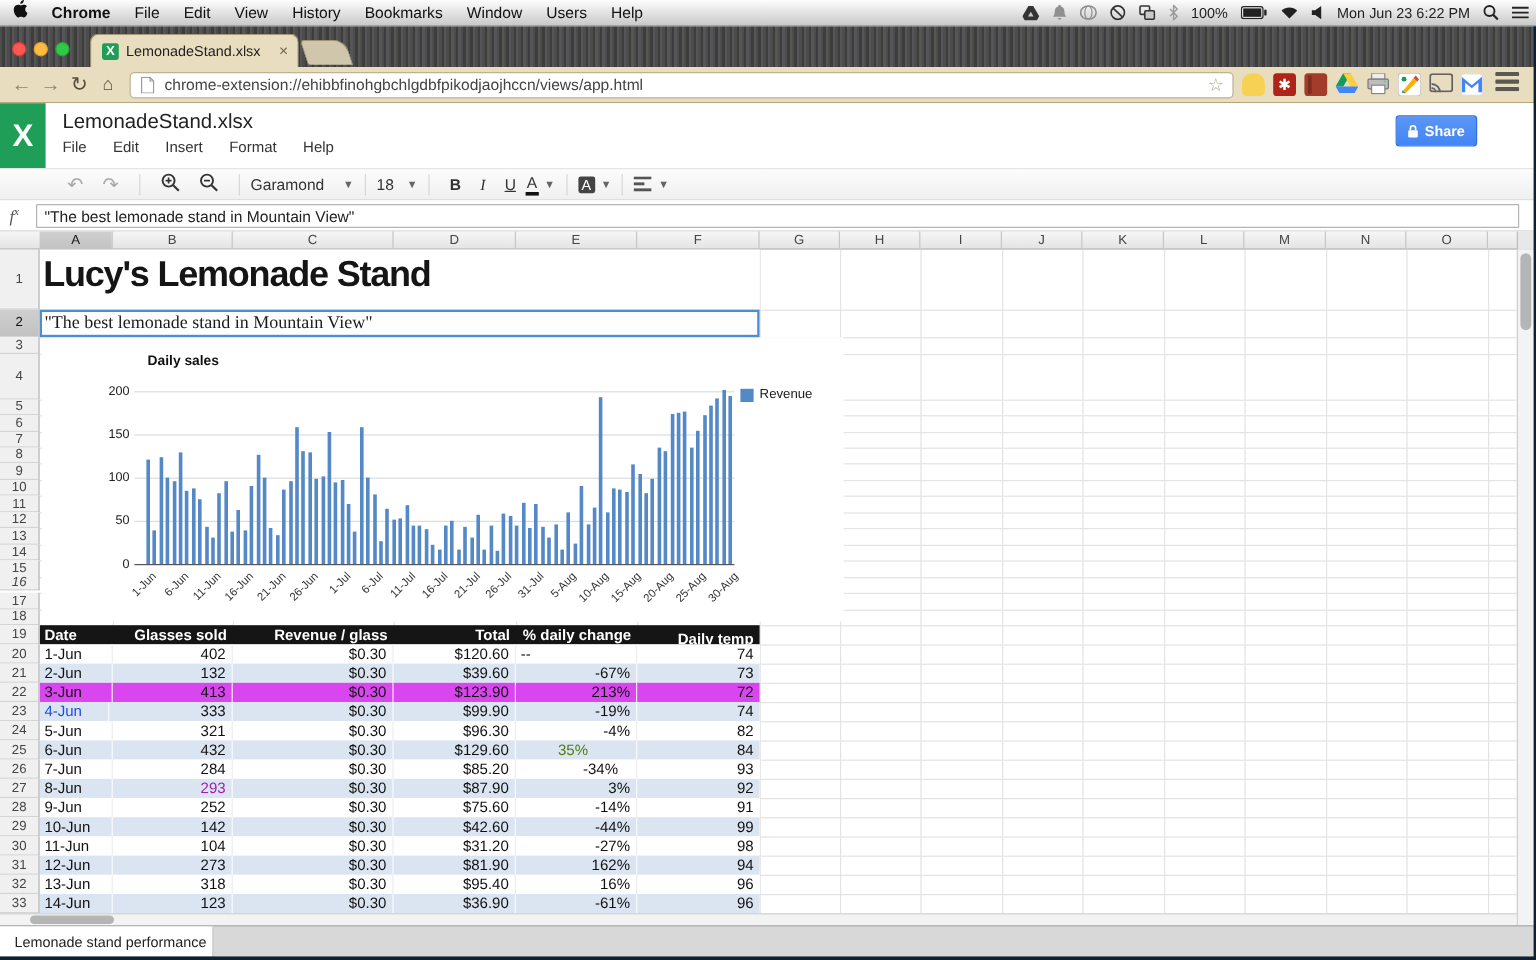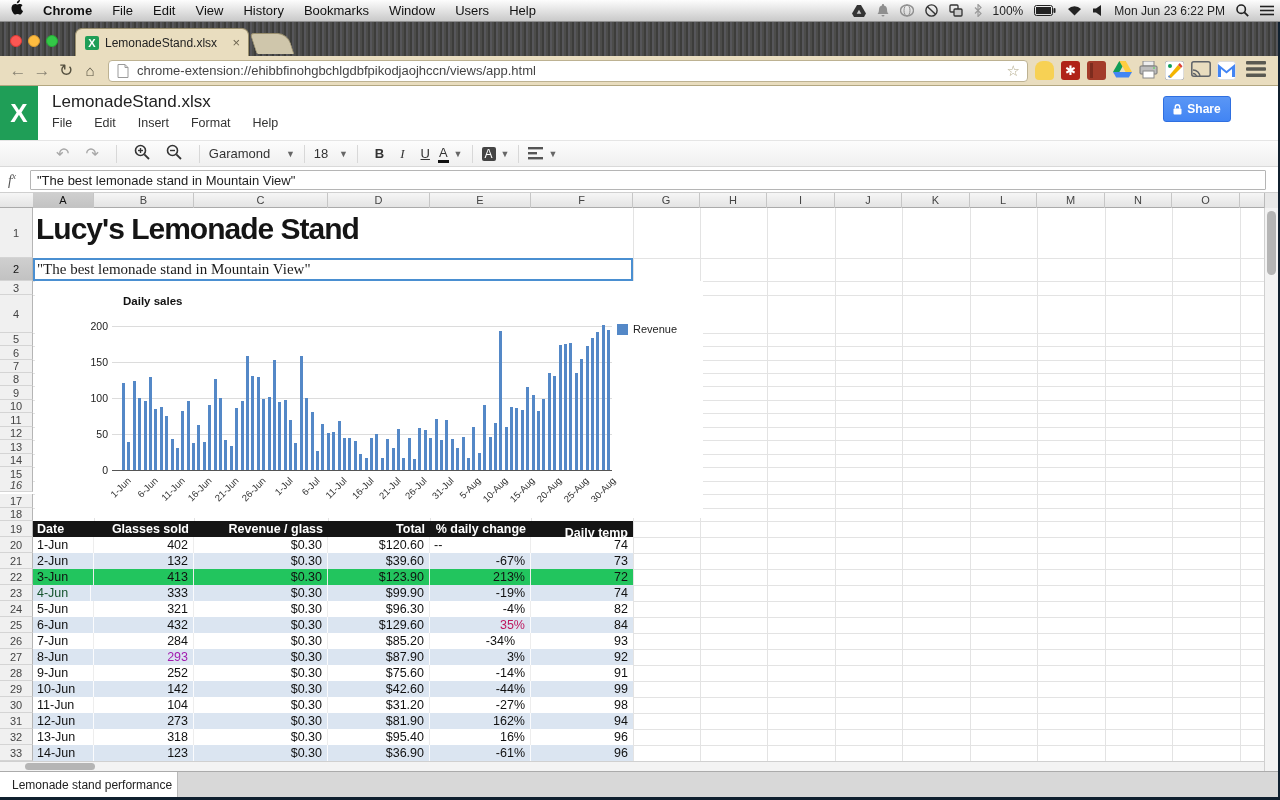--- a/index.html
+++ b/index.html
@@ -597,50 +597,50 @@
         <div class="tcell" style="left: 498px; width: 102px; text-align: right; padding: 0px 5px 0px 0px; border-right: none; color: rgb(17, 17, 17);">74</div>
       </div>
       <div class="trow" style="top: 32px; background: rgb(219, 229, 241);">
         <div class="tcell" style="left: 0px; width: 61px; text-align: left; padding: 0px 0px 0px 4px; border-right: 1px solid rgba(255, 255, 255, 0.85); color: rgb(17, 17, 17);">2-Jun</div>
         <div class="tcell" style="left: 61px; width: 100px; text-align: right; padding: 0px 5px 0px 0px; border-right: 1px solid rgba(255, 255, 255, 0.85); color: rgb(17, 17, 17);">132</div>
         <div class="tcell" style="left: 161px; width: 134px; text-align: right; padding: 0px 5px 0px 0px; border-right: 1px solid rgba(255, 255, 255, 0.85); color: rgb(17, 17, 17);">$0.30</div>
         <div class="tcell" style="left: 295px; width: 102px; text-align: right; padding: 0px 5px 0px 0px; border-right: 1px solid rgba(255, 255, 255, 0.85); color: rgb(17, 17, 17);">$39.60</div>
         <div class="tcell" style="left: 397px; width: 101px; text-align: right; padding: 0px 5px 0px 0px; border-right: 1px solid rgba(255, 255, 255, 0.85); color: rgb(17, 17, 17);">-67%</div>
         <div class="tcell" style="left: 498px; width: 102px; text-align: right; padding: 0px 5px 0px 0px; border-right: none; color: rgb(17, 17, 17);">73</div>
       </div>
-      <div class="trow" style="top: 48px; background: #22c55e;">
+      <div class="trow" style="top: 48px; background: #d946ef;">
         <div class="tcell" style="left: 0px; width: 61px; text-align: left; padding: 0px 0px 0px 4px; border-right: 1px solid rgb(237, 237, 237); color: rgb(17, 17, 17);">3-Jun</div>
         <div class="tcell" style="left: 61px; width: 100px; text-align: right; padding: 0px 5px 0px 0px; border-right: 1px solid rgb(237, 237, 237); color: rgb(17, 17, 17);">413</div>
         <div class="tcell" style="left: 161px; width: 134px; text-align: right; padding: 0px 5px 0px 0px; border-right: 1px solid rgb(237, 237, 237); color: rgb(17, 17, 17);">$0.30</div>
         <div class="tcell" style="left: 295px; width: 102px; text-align: right; padding: 0px 5px 0px 0px; border-right: 1px solid rgb(237, 237, 237); color: rgb(17, 17, 17);">$123.90</div>
         <div class="tcell" style="left: 397px; width: 101px; text-align: right; padding: 0px 5px 0px 0px; border-right: 1px solid rgb(237, 237, 237); color: rgb(17, 17, 17);">213%</div>
         <div class="tcell" style="left: 498px; width: 102px; text-align: right; padding: 0px 5px 0px 0px; border-right: none; color: rgb(17, 17, 17);">72</div>
       </div>
       <div class="trow" style="top: 64px; background: rgb(219, 229, 241);">
-        <div class="tcell" style="left: 0px; width: 58px; text-align: left; padding: 0px 0px 0px 4px; border-right: 1px solid rgba(255, 255, 255, 0.85); color: #14532d;">4-Jun</div>
+        <div class="tcell" style="left: 0px; width: 58px; text-align: left; padding: 0px 0px 0px 4px; border-right: 1px solid rgba(255, 255, 255, 0.85); color: #1d4ed8;">4-Jun</div>
         <div class="tcell" style="left: 61px; width: 100px; text-align: right; padding: 0px 5px 0px 0px; border-right: 1px solid rgba(255, 255, 255, 0.85); color: rgb(17, 17, 17);">333</div>
         <div class="tcell" style="left: 161px; width: 134px; text-align: right; padding: 0px 5px 0px 0px; border-right: 1px solid rgba(255, 255, 255, 0.85); color: rgb(17, 17, 17);">$0.30</div>
         <div class="tcell" style="left: 295px; width: 102px; text-align: right; padding: 0px 5px 0px 0px; border-right: 1px solid rgba(255, 255, 255, 0.85); color: rgb(17, 17, 17);">$99.90</div>
         <div class="tcell" style="left: 397px; width: 101px; text-align: right; padding: 0px 5px 0px 0px; border-right: 1px solid rgba(255, 255, 255, 0.85); color: rgb(17, 17, 17);">-19%</div>
         <div class="tcell" style="left: 498px; width: 102px; text-align: right; padding: 0px 5px 0px 0px; border-right: none; color: rgb(17, 17, 17);">74</div>
       </div>
       <div class="trow" style="top: 80px; background: rgb(255, 255, 255);">
         <div class="tcell" style="left: 0px; width: 61px; text-align: left; padding: 0px 0px 0px 4px; border-right: 1px solid rgb(237, 237, 237); color: rgb(17, 17, 17);">5-Jun</div>
         <div class="tcell" style="left: 61px; width: 100px; text-align: right; padding: 0px 5px 0px 0px; border-right: 1px solid rgb(237, 237, 237); color: rgb(17, 17, 17);">321</div>
         <div class="tcell" style="left: 161px; width: 134px; text-align: right; padding: 0px 5px 0px 0px; border-right: 1px solid rgb(237, 237, 237); color: rgb(17, 17, 17);">$0.30</div>
         <div class="tcell" style="left: 295px; width: 102px; text-align: right; padding: 0px 5px 0px 0px; border-right: 1px solid rgb(237, 237, 237); color: rgb(17, 17, 17);">$96.30</div>
         <div class="tcell" style="left: 397px; width: 101px; text-align: right; padding: 0px 5px 0px 0px; border-right: 1px solid rgb(237, 237, 237); color: rgb(17, 17, 17);">-4%</div>
         <div class="tcell" style="left: 498px; width: 102px; text-align: right; padding: 0px 5px 0px 0px; border-right: none; color: rgb(17, 17, 17);">82</div>
       </div>
       <div class="trow" style="top: 96px; background: rgb(219, 229, 241);">
         <div class="tcell" style="left: 0px; width: 61px; text-align: left; padding: 0px 0px 0px 4px; border-right: 1px solid rgba(255, 255, 255, 0.85); color: rgb(17, 17, 17);">6-Jun</div>
         <div class="tcell" style="left: 61px; width: 100px; text-align: right; padding: 0px 5px 0px 0px; border-right: 1px solid rgba(255, 255, 255, 0.85); color: rgb(17, 17, 17);">432</div>
         <div class="tcell" style="left: 161px; width: 134px; text-align: right; padding: 0px 5px 0px 0px; border-right: 1px solid rgba(255, 255, 255, 0.85); color: rgb(17, 17, 17);">$0.30</div>
         <div class="tcell" style="left: 295px; width: 102px; text-align: right; padding: 0px 5px 0px 0px; border-right: 1px solid rgba(255, 255, 255, 0.85); color: rgb(17, 17, 17);">$129.60</div>
-        <div class="tcell" style="left: 397px; width: 101px; text-align: right; padding: 0px 5px 0px 0px; border-right: 1px solid rgba(255, 255, 255, 0.85); color: #be185d;">35%</div>
+        <div class="tcell" style="left: 397px; width: 101px; text-align: center; padding: 0px 5px 0px 0px; border-right: 1px solid rgba(255, 255, 255, 0.85); color: #4d7c0f;">35%</div>
         <div class="tcell" style="left: 498px; width: 102px; text-align: right; padding: 0px 5px 0px 0px; border-right: none; color: rgb(17, 17, 17);">84</div>
       </div>
       <div class="trow" style="top: 112px; background: rgb(255, 255, 255);">
         <div class="tcell" style="left: 0px; width: 61px; text-align: left; padding: 0px 0px 0px 4px; border-right: 1px solid rgb(237, 237, 237); color: rgb(17, 17, 17);">7-Jun</div>
         <div class="tcell" style="left: 61px; width: 100px; text-align: right; padding: 0px 5px 0px 0px; border-right: 1px solid rgb(237, 237, 237); color: rgb(17, 17, 17);">284</div>
         <div class="tcell" style="left: 161px; width: 134px; text-align: right; padding: 0px 5px 0px 0px; border-right: 1px solid rgb(237, 237, 237); color: rgb(17, 17, 17);">$0.30</div>
         <div class="tcell" style="left: 295px; width: 102px; text-align: right; padding: 0px 5px 0px 0px; border-right: 1px solid rgb(237, 237, 237); color: rgb(17, 17, 17);">$85.20</div>
         <div class="tcell" style="left: 397px; width: 101px; text-align: right; padding: 0px 15px 0px 0px; border-right: 1px solid rgb(237, 237, 237); color: rgb(17, 17, 17);">-34%</div>
         <div class="tcell" style="left: 498px; width: 102px; text-align: right; padding: 0px 5px 0px 0px; border-right: none; color: rgb(17, 17, 17);">93</div>
       </div>

